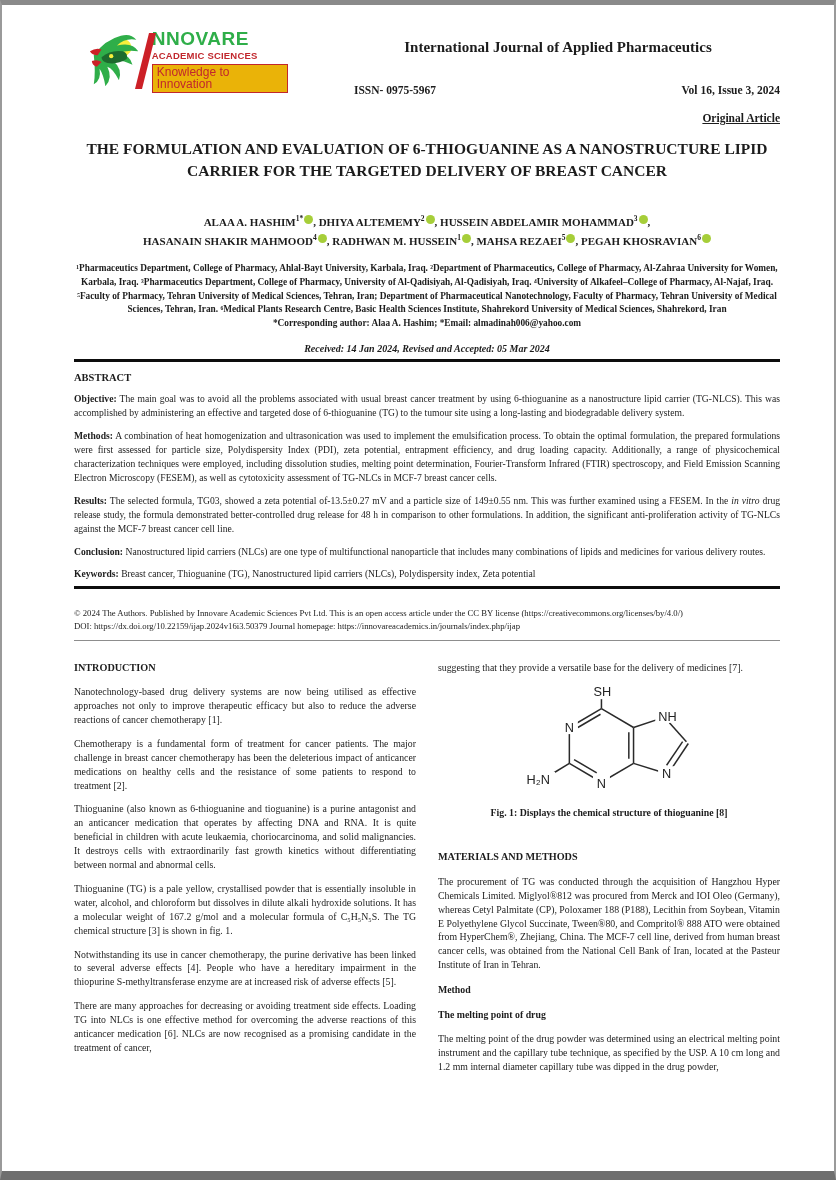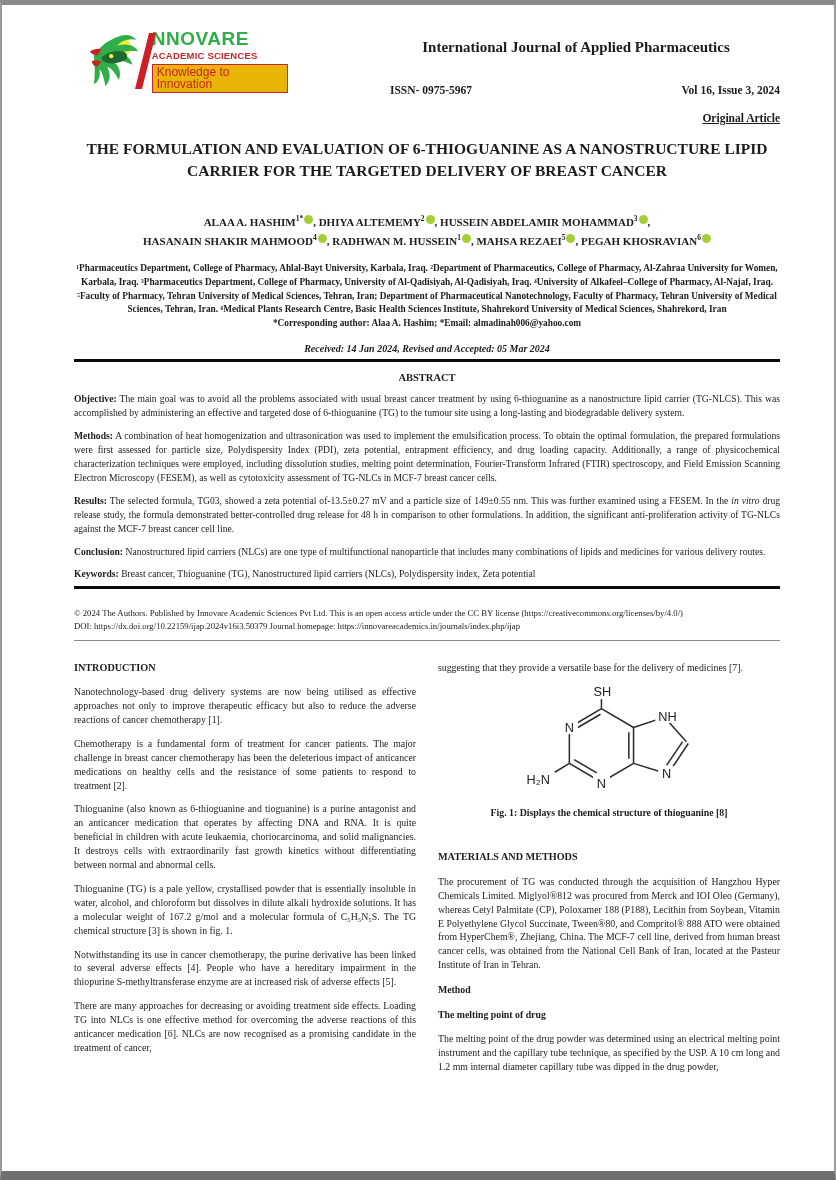--- a/index.html
+++ b/index.html
@@ -10,21 +10,21 @@
     color: #1c1c1c;
     border-top: 5px solid #8a8a8a;
     border-bottom: 9px solid #6e6e6e;
     border-left: 2px solid #9a9a9a;
     border-right: 2px solid #9a9a9a;
     overflow: hidden;
   }
   .page { padding: 24px 54px 0 72px; }
 
   
-  .masthead { display: flex; align-items: flex-start; gap: 36px; }
+  .masthead { display: flex; align-items: flex-start; }
   .logo { display: flex; align-items: center; width: 200px; flex: 0 0 auto; margin-left: 14px; }
   .logo-art { width: 58px; height: 62px; flex: 0 0 auto; }
   .logo-slash { width: 7px; height: 56px; background: #cc2027; transform: skewX(-14deg); margin: 0 3px 0 -4px; }
   .logo-text { display: flex; flex-direction: column; line-height: 1; }
   .logo-name { font-family: "Liberation Sans", sans-serif; font-weight: bold; font-size: 19px; color: #2fae49; letter-spacing: .5px; }
   .logo-sub { font-family: "Liberation Sans", sans-serif; font-weight: bold; font-size: 9.5px; color: #c1272d; margin-top: 3px; letter-spacing: .2px; }
   .logo-tagline { font-family: "Liberation Sans", sans-serif; font-size: 12px; color: #c1272d; background: #eab308; border: 1px solid #c1272d; padding: 1.5px 4px; margin-top: 3px; align-self: flex-start; }
   .head-right { flex: 1; padding-left: 48px; padding-top: 10px; }
   .journal-title { text-align: center; font-weight: bold; font-size: 15px; }
   .issn-row { display: flex; justify-content: space-between; margin-top: 28px; font-weight: bold; font-size: 11.5px; padding-left: 18px; }
@@ -39,21 +39,21 @@
   .author sup { font-size: 7.5px; }
   .orcid { display: inline-block; width: 9px; height: 9px; border-radius: 50%; background: #a6ce39; margin-left: 1px; vertical-align: 2px; }
   .affiliations { text-align: center; font-weight: bold; font-size: 9.3px; line-height: 1.5; margin-top: 12px; }
   .corresponding { text-align: center; font-weight: bold; font-size: 9.3px; margin-top: 1px; }
   .received { text-align: center; font-weight: bold; font-style: italic; font-size: 10px; margin-top: 15px; }
 
   hr.thick { border: none; border-top: 3.5px solid #0d0d0d; margin-top: 5px; }
   hr.thin  { border: none; border-top: 1px solid #8d8d8d; margin-top: 7px; }
 
   
-  .abstract h2 { font-size: 10.5px; font-weight: bold; margin-top: 10px; text-align: center; }
+  .abstract h2 { font-size: 10.5px; font-weight: bold; margin-top: 10px; }
   .abstract p { font-size: 9.6px; line-height: 1.45; text-align: justify; margin-top: 9px; }
   .copyright { font-size: 8.7px; line-height: 1.45; margin-top: 18px; }
 
   
   .columns { display: flex; gap: 22px; margin-top: 20px; }
   .col { flex: 1 1 0; font-size: 9.8px; line-height: 1.42; text-align: justify; }
   .col h3 { font-size: 10.2px; font-weight: bold; text-align: left; margin-bottom: 9px; }
   .col h4 { font-size: 9.8px; font-weight: bold; text-align: left; margin-top: 11px; }
   .col p { margin-top: 10px; }
   .col p:first-child { margin-top: 0; }

